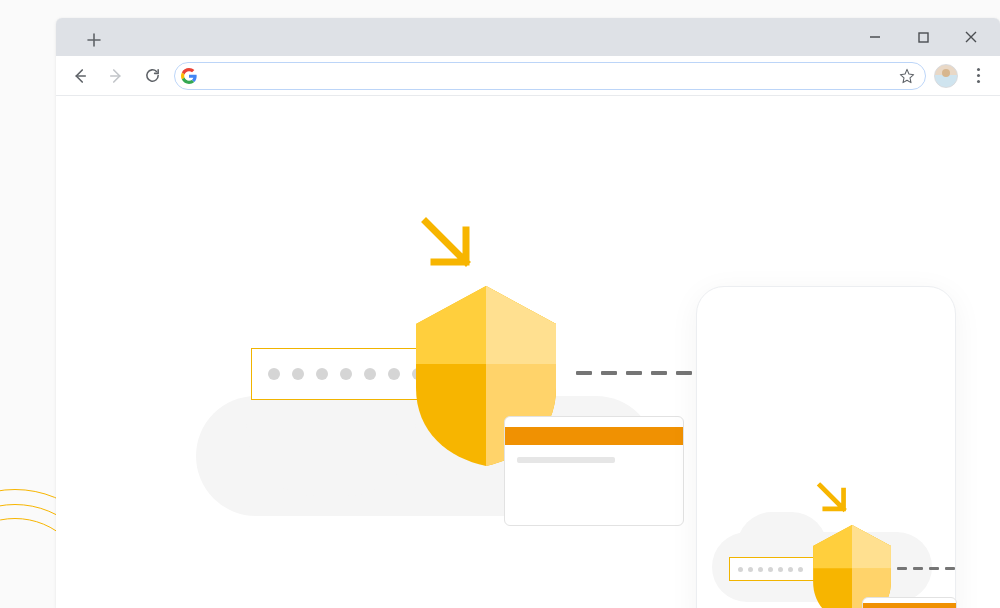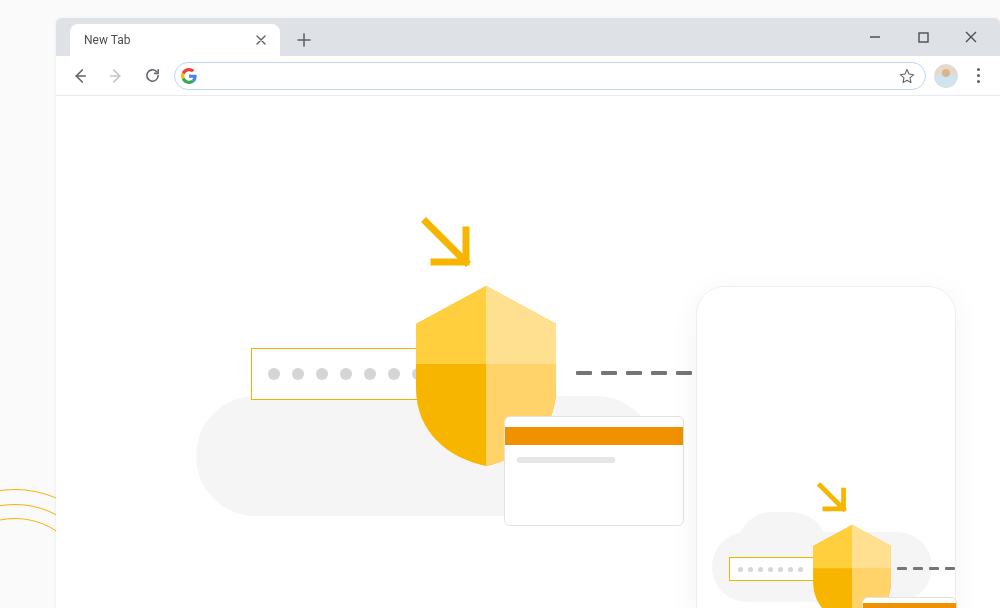--- a/index.html
+++ b/index.html
@@ -151,28 +151,20 @@
   .mini .card .stripe{ height:9px; margin-top:5px; }
 </style>
 </head>
 <body>
 
 <div class="bg-circles"></div>
 
 <div class="browser">
 
   <div class="tabstrip">
-    <div class="tab">
-      <span class="label">New Tab</span>
-      <span class="x">
-        <svg width="10" height="10" viewBox="0 0 10 10">
-            <path d="M1 1l8 8M9 1l-8 8" stroke="#5f6368" stroke-width="1.4" stroke-linecap="round"></path>
-          </svg>
-      </span>
-    </div>
     <div class="newtab">
       <svg width="14" height="14" viewBox="0 0 14 14">
           <path d="M7 1v12M1 7h12" stroke="#5f6368" stroke-width="1.6" stroke-linecap="round"></path>
         </svg>
     </div>
     <div class="win-controls">
       <div class="win-btn">
         <svg width="12" height="12" viewBox="0 0 12 12">
             <path d="M1 6h10" stroke="#4b4e52" stroke-width="1.4"></path>
           </svg>

